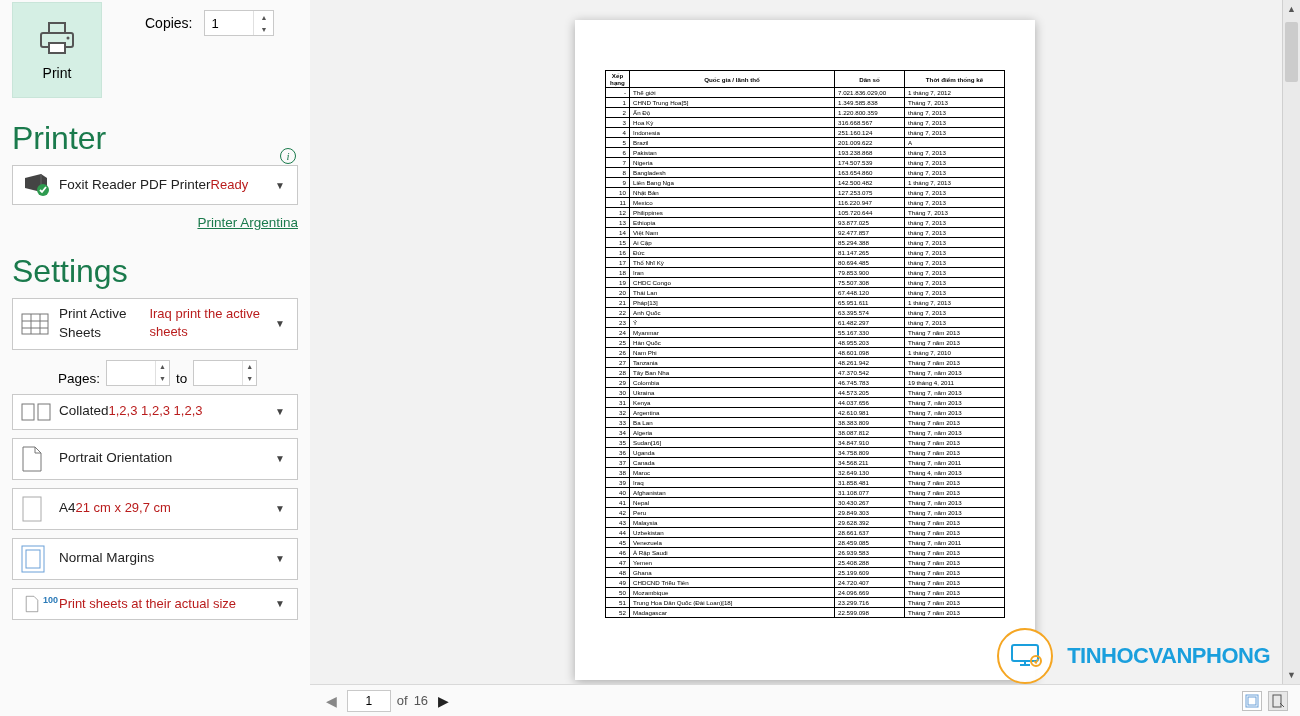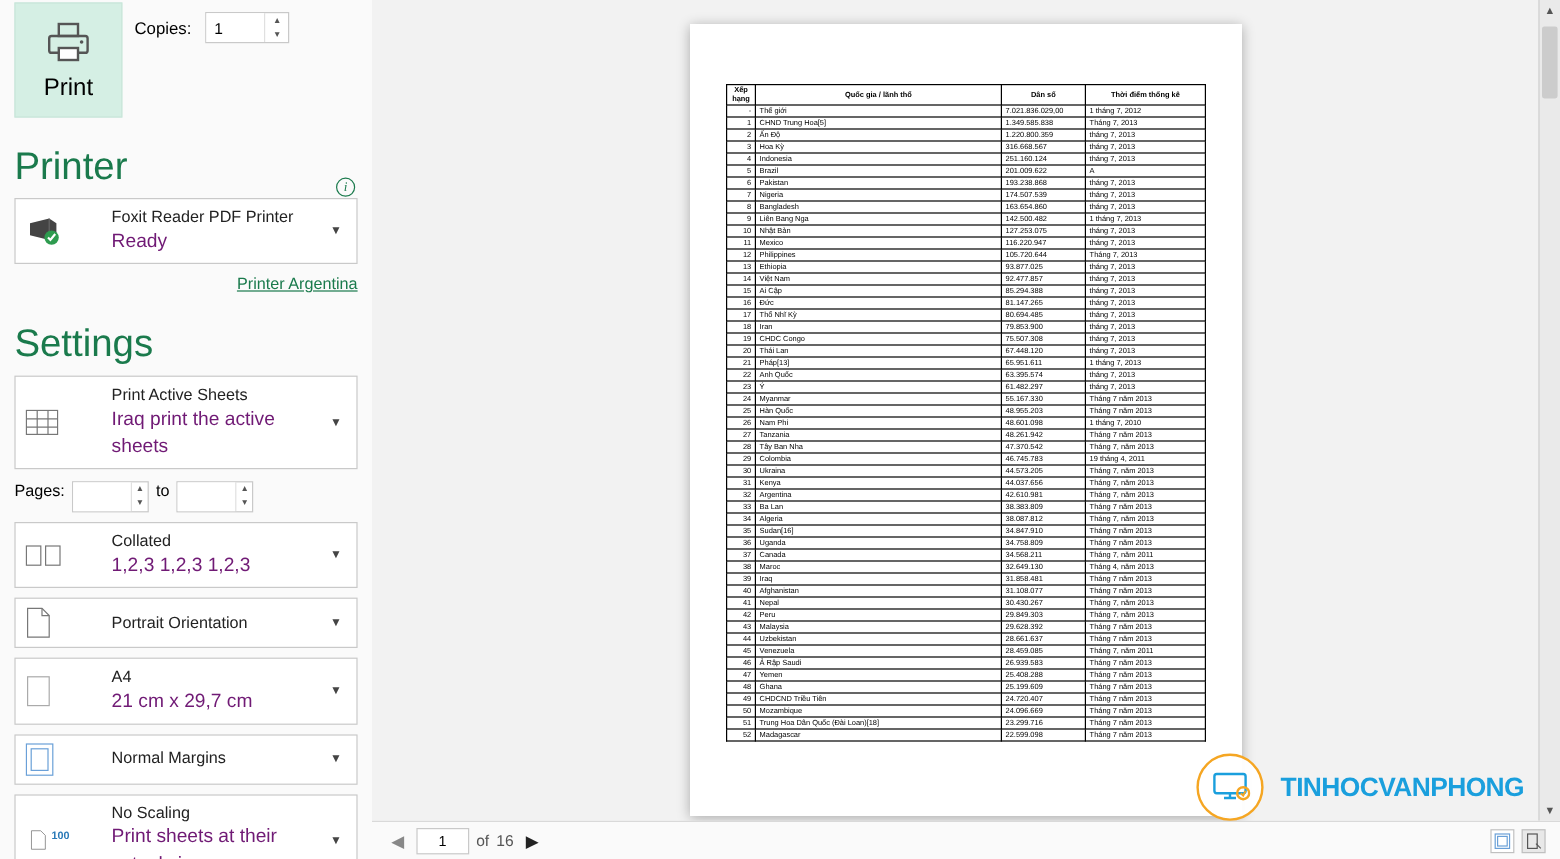--- a/index.html
+++ b/index.html
@@ -16,24 +16,24 @@
     background: #fafafa;
     padding: 0 12px;
   }
   .print-row { display: flex; align-items: flex-start; gap: 10px; margin-top: 2px; }
   .print-btn {
     width: 90px; height: 96px;
     background: #d5efe4;
     border: 1px solid #c9e5d9;
     display: flex; flex-direction: column; align-items: center; justify-content: center;
     gap: 8px;
-    font-size: 20px;
+    font-size: 14px;
   }
   .copies-wrap { display: flex; align-items: center; gap: 12px; margin-top: 8px; }
-  .copies-label { font-size: 14px; }
+  .copies-label { font-size: 14px; margin-left: 33px; }
   .spinner {
     display: flex; align-items: stretch;
     border: 1px solid #c9c9c9; background: #fff;
     height: 26px; width: 70px;
   }
   .spinner input { border: none; width: 48px; padding: 0 6px; font-size: 13px; outline: none; }
   .spinner .arrows { display: flex; flex-direction: column; width: 20px; border-left: 1px solid #e0e0e0; }
   .spinner .arrows div { flex:1; display:flex; align-items:center; justify-content:center; font-size:7px; color:#555; cursor:pointer; }
   .section-title { font-size: 32px; font-weight: 300; color: #1a7a4c; margin-top: 22px; }
   .info-icon {
@@ -42,27 +42,27 @@
     display:inline-flex; align-items:center; justify-content:center;
     position:absolute; right:14px; top:148px;
   }
   .combo {
     border: 1px solid #c9c9c9; background: #fff;
     display: flex; align-items: center;
     padding: 6px 8px; margin-top: 8px;
     position: relative;
   }
   .combo-icon { width: 38px; display:flex; align-items:center; justify-content:flex-start; }
-  .combo-text { flex:1; display:flex; flex-direction:column; line-height:1.4;margin-left:34px; }
+  .combo-text { flex:1; display:flex; flex-direction:row; line-height:1.4; }
   .combo-text .t1 { font-size: 13.5px; color:#222; }
-  .combo-text .t2 { font-size: 16px; color:#701a75; }
+  .combo-text .t2 { font-size: 13px; color:#b91c1c; }
   .combo-arrow { font-size: 10px; color:#444; padding: 0 4px; }
   .link-row { text-align: right; margin-top: 8px; }
   .link { color:#1a7a4c; font-size:13.5px; text-decoration: underline; cursor:pointer; }
-  .pages-row { display:flex; align-items:flex-start; gap:6px; margin-top:10px; font-size:13.5px; }
+  .pages-row { display:flex; align-items:flex-end; gap:6px; margin-top:10px; font-size:13.5px;margin-left:46px; }
   .pages-row .spinner { width:64px; }
   .preview-area {
     position:absolute; left:310px; top:0; right:0; bottom:0;
     background:#f2f2f2;
     display:flex; flex-direction:column;
   }
   .preview-canvas { flex:1; display:flex; align-items:flex-start; justify-content:center; padding:20px 0 0 0; overflow:hidden; position:relative; }
   .page {
     width:460px; height:660px; background:#fff;
     box-shadow: 0 2px 10px rgba(0,0,0,.3);
@@ -250,21 +250,20 @@
   </div>
 
   <div class="combo">
     <div class="combo-icon" style="align-items:flex-start;">
       <svg width="22" height="18" viewBox="0 0 22 28">
         <path d="M2 2 H14 L20 8 V26 H2 Z" fill="none" stroke="#777"></path>
       </svg>
       <span style="font-size:9px;color:#2a7ab8;font-weight:bold;">100</span>
     </div>
     <div class="combo-text">
-      <span class="t1">No Scaling</span>
       <span class="t2">Print sheets at their actual size</span>
     </div>
     <div class="combo-arrow">▼</div>
   </div>
 
 
 </div>
 
 <div class="preview-area">
   <div class="preview-canvas">

